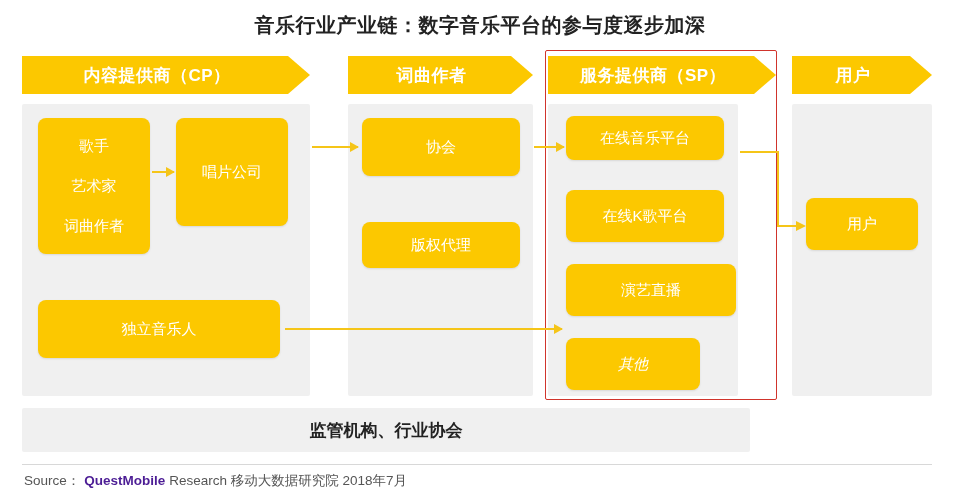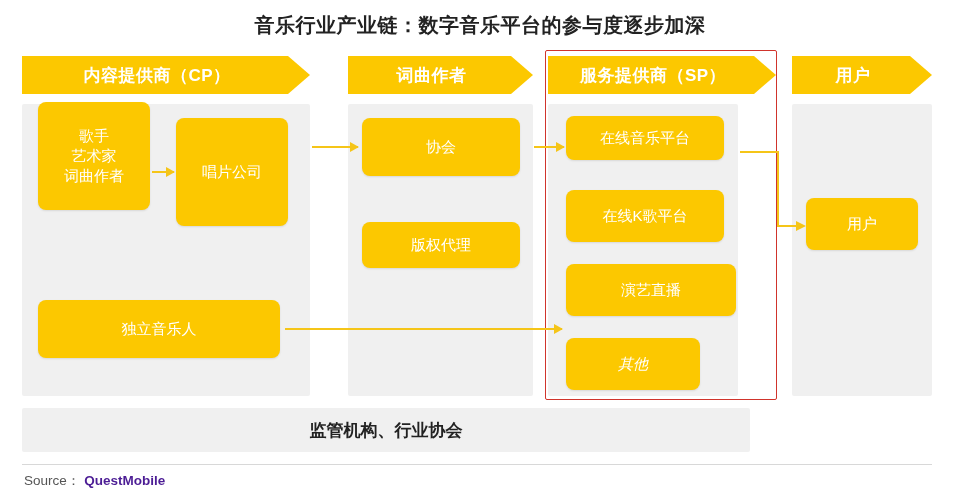--- a/index.html
+++ b/index.html
@@ -85,21 +85,21 @@
     color: #ffffff;
     display: flex;
     align-items: center;
     justify-content: center;
     text-align: center;
     font-size: 15px;
     line-height: 1.35;
     box-shadow: 0 1px 2px rgba(0,0,0,0.10);
   }
 
-  .b-artist   { left: 38px;  top: 102px; width: 112px; height: 108px; flex-direction: column; }
+  .b-artist   { left: 38px;  top: 118px; width: 112px; height: 136px; flex-direction: column; gap: 20px; }
   .b-label    { left: 176px; top: 118px; width: 112px; height: 108px; }
   .b-indie    { left: 38px;  top: 300px; width: 242px; height: 58px; }
 
   .b-assoc    { left: 362px; top: 118px; width: 158px; height: 58px; }
   .b-agent    { left: 362px; top: 222px; width: 158px; height: 46px; font-family: Liberation Serif, serif; }
 
   .b-online   { left: 566px; top: 116px; width: 158px; height: 44px; }
   .b-ktv      { left: 566px; top: 190px; width: 158px; height: 52px; }
   .b-live     { left: 566px; top: 264px; width: 170px; height: 52px; }
   .b-other    { left: 566px; top: 338px; width: 134px; height: 52px; font-style: italic; }
@@ -216,13 +216,14 @@
   <path d="M 2 2 L 40 2 L 40 76 L 58 76" fill="none" stroke="#F5C518" stroke-width="2"></path>
   <polygon points="58,71 68,76 58,81" fill="#F5C518"></polygon>
 </svg>
 
 <div class="bottom-bar">监管机构、行业协会</div>
 
 <div class="divider"></div>
 <div class="source">
   <span class="sep">Source：</span>
   <span class="qm">QuestMobile</span>
+  <span>Research 移动大数据研究院 2018年7月</span>
 </div>
 
 </body></html>

